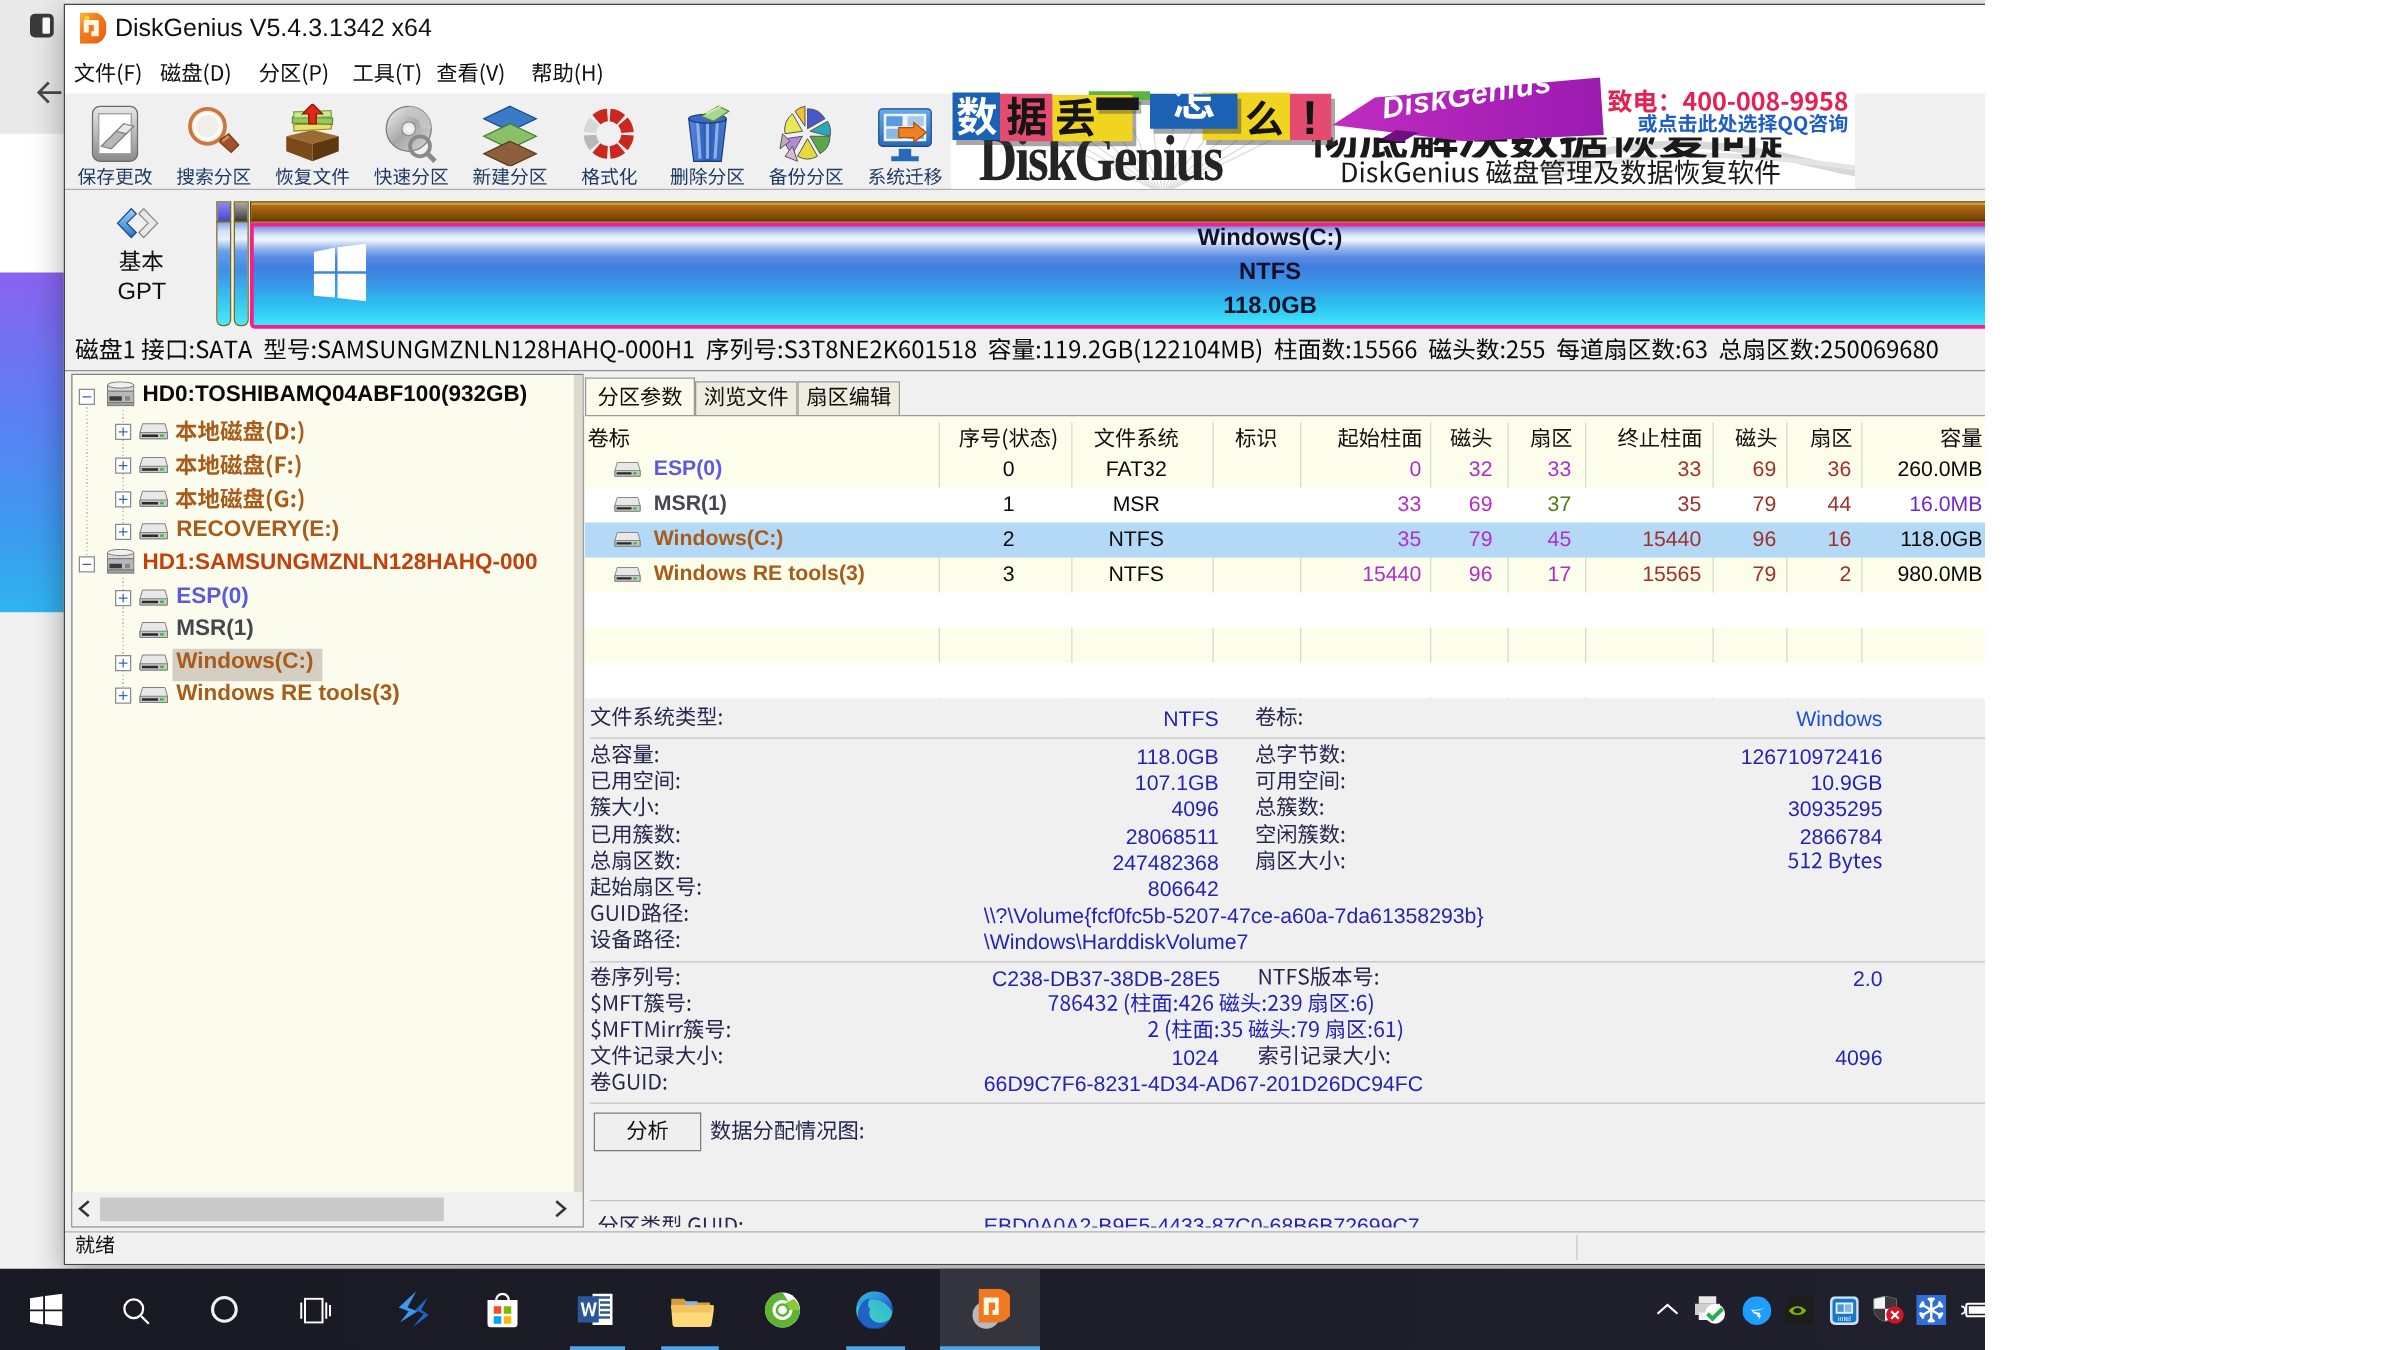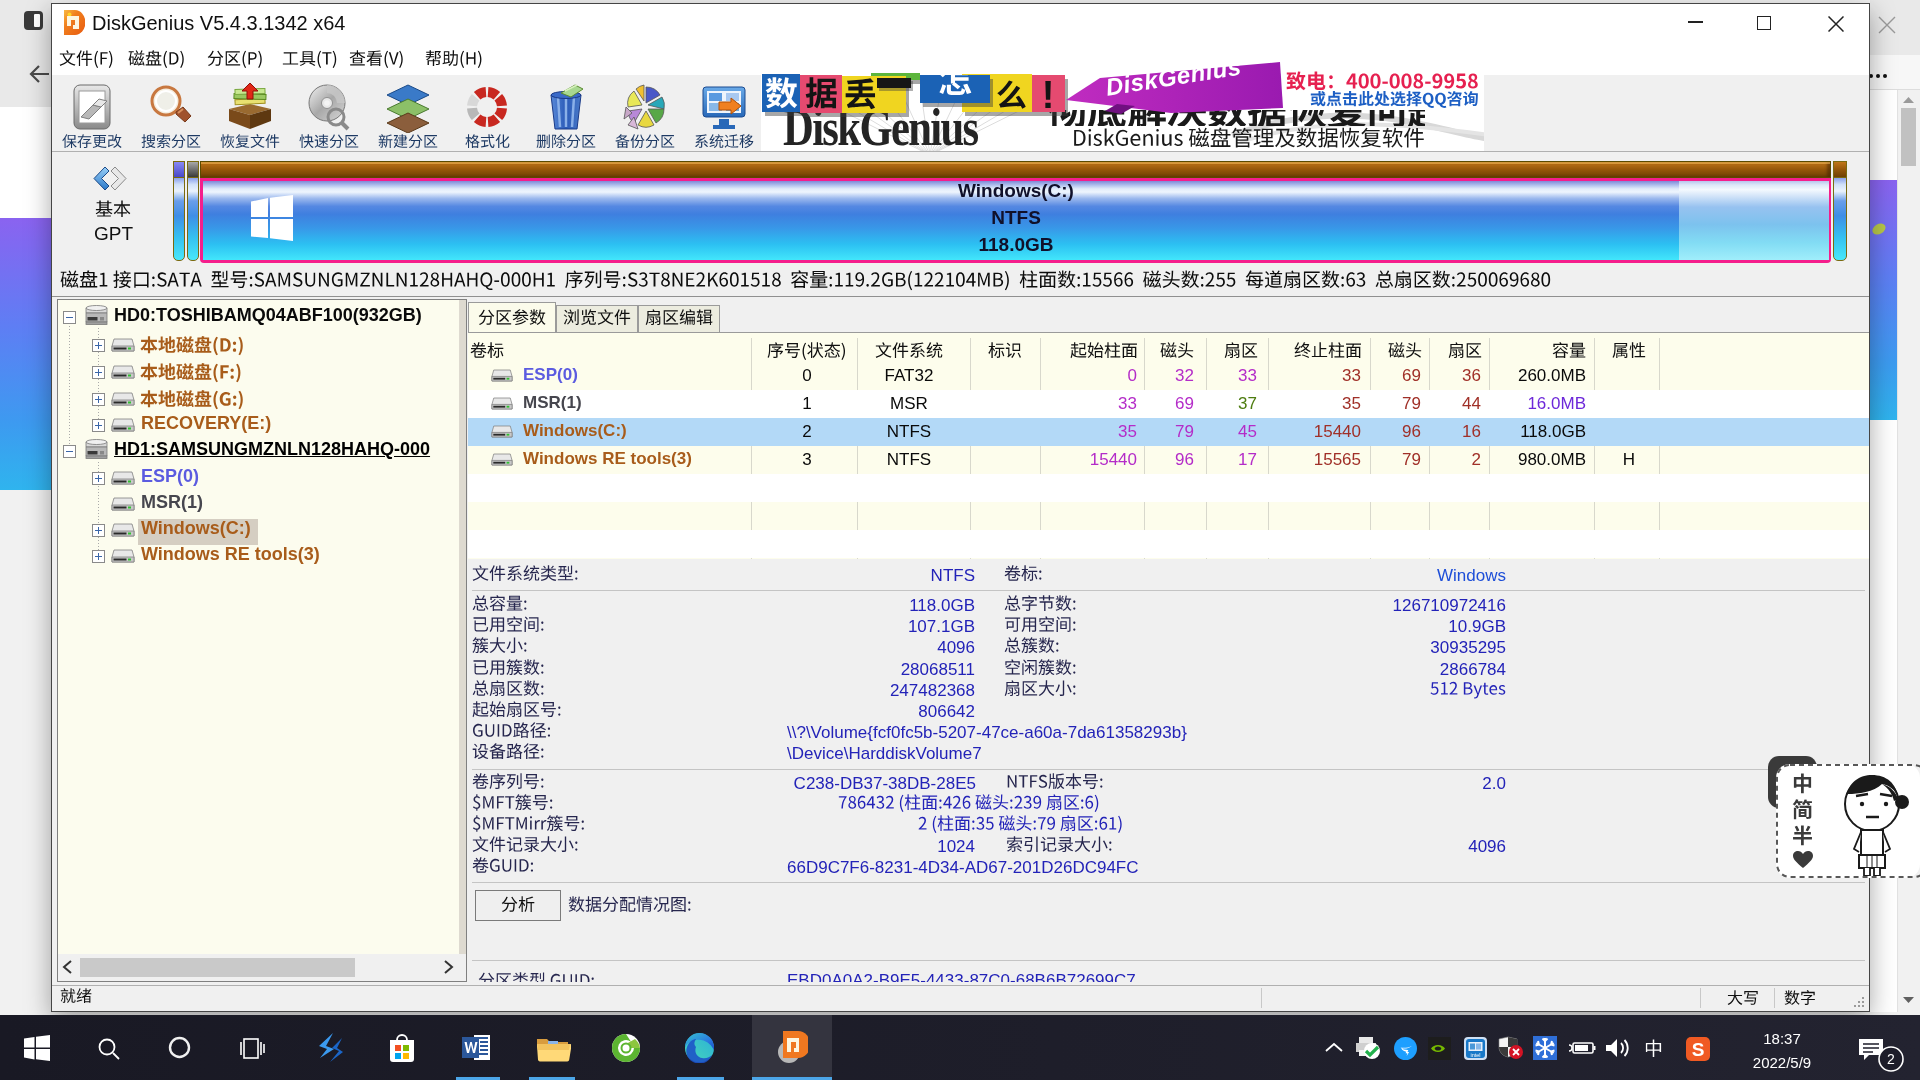--- a/index.html
+++ b/index.html
@@ -1,12 +1,12 @@
 <!DOCTYPE html>
-<html><head><meta charset="utf-8"><title>p</title><style>*{margin:0;padding:0;box-sizing:border-box}html,body{width:1920px;height:1080px;overflow:hidden}#scr{position:relative;width:1920px;height:1080px;overflow:hidden;background:#f1f1f1;font-family:"Liberation Sans",sans-serif}.a{position:absolute}svg{display:block}</style></head><body>
+<html><head><meta charset="utf-8"><title>p</title><style>*{margin:0;padding:0;box-sizing:border-box}html,body{width:1920px;height:1080px;overflow:hidden}#scr{position:relative;width:1588px;height:1080px;overflow:hidden;background:#f1f1f1;font-family:"Liberation Sans",sans-serif}.a{position:absolute}svg{display:block}</style></head><body>
 <div id="scr">
     <svg width="0" height="0" style="position:absolute">
       <defs>
         <path id="r6587" d="M42 82C45 77 48 71 50 67L58 69C57 73 53 80 50 85ZM5 66V59H21C26 44 34 31 45 20C34 11 20 4 4 -1C5 -2 8 -6 8 -8C25 -2 39 5 50 15C62 5 75 -3 92 -7C93 -5 95 -2 97 0C81 4 67 11 56 20C66 30 74 43 80 59H95V66ZM50 25C41 35 34 46 28 59H71C66 46 59 34 50 25Z"></path>
         <path id="r4ef6" d="M32 34V27H60V-8H68V27H95V34H68V56H91V64H68V83H60V64H47C48 68 49 73 50 78L43 79C41 66 37 53 31 45C33 44 36 42 37 41C40 45 42 50 45 56H60V34ZM27 84C21 68 13 54 3 44C4 42 7 38 8 36C11 40 14 44 17 48V-8H24V60C28 67 31 74 34 82Z"></path>
         <path id="r28" d="M24 -20 30 -17C21 -3 17 14 17 31C17 48 21 65 30 79L24 82C15 67 9 51 9 31C9 11 15 -5 24 -20Z"></path>
         <path id="r46" d="M10 0H19V33H47V41H19V66H52V73H10Z"></path>
         <path id="r29" d="M10 -20C19 -5 25 11 25 31C25 51 19 67 10 82L4 79C13 65 17 48 17 31C17 14 13 -3 4 -17Z"></path>
         <path id="r78c1" d="M4 78V72H15C13 55 9 39 3 28C4 27 6 23 6 21C8 24 10 27 11 30V-4H17V5H33V48H17C19 56 20 64 22 72H34V78ZM17 42H27V11H17ZM79 84C77 79 74 71 71 66H54L59 69C58 73 54 79 51 84L45 81C48 77 51 70 53 66H36V59H96V66H78C80 71 84 77 86 82ZM35 -4C37 -3 40 -2 58 1C58 -2 59 -4 59 -6L64 -5C64 1 61 11 58 18L53 18C54 14 55 10 56 6L43 4C51 16 59 30 65 44L58 47C57 43 55 38 53 35L43 34C47 40 51 48 54 55L47 58C45 49 40 40 38 37C37 35 36 33 34 32C35 31 36 28 37 26C38 27 40 27 50 28C46 20 42 13 40 10C37 6 35 3 33 3C34 1 35 -2 35 -4ZM66 -4C68 -3 71 -2 90 1C90 -2 91 -4 91 -6L97 -5C96 2 93 12 89 19L84 18C85 14 87 10 88 7L73 5C81 16 88 30 94 44L87 47C86 43 84 39 82 35L72 34C75 40 79 48 81 56L75 58C73 50 68 40 67 38C66 35 65 33 63 33C64 31 65 28 66 26C67 27 69 28 80 29C76 20 72 13 70 11C68 7 66 4 64 3C64 1 66 -2 66 -4L66 -3Z"></path>
         <path id="r76d8" d="M39 43C45 40 52 35 55 32L59 37C55 40 48 44 43 47ZM46 85C46 83 44 79 43 76H21V59L21 55H5V48H20C19 42 15 36 7 31C9 30 12 27 13 26C22 32 26 40 28 48H74V37C74 36 74 35 72 35C71 35 66 35 62 35C63 33 64 31 64 29C71 29 75 29 78 30C81 31 82 33 82 37V48H96V55H82V76H51L54 83ZM40 65C45 62 51 58 54 55H29L29 59V70H74V55H55L58 60C55 63 49 67 43 69ZM16 26V2H4V-5H96V2H84V26ZM23 2V20H36V2ZM43 2V20H56V2ZM64 2V20H77V2Z"></path>
@@ -918,21 +918,21 @@
     <div class="a" style="left:63px;top:445px;width:13px;height:13px;background:#fff;border:1px solid #8a8a8a"></div>
     <div class="a" style="left:66px;top:451px;width:7px;height:1px;background:#3a66a8"></div>
     <svg class="a" style="left:84px;top:439px" width="25" height="21" viewBox="0 0 25 21">
 <path d="M2 3h21v5H2z" fill="#d8d8d8" stroke="#787878" stroke-width=".8"></path>
 <ellipse cx="12.5" cy="3" rx="10.5" ry="2.5" fill="#f0f0f0" stroke="#787878" stroke-width=".8"></ellipse>
 <path d="M2 8h21v9H2z" fill="#b8b8b8" stroke="#787878" stroke-width=".8"></path>
 <path d="M3.5 12h10v3.5h-10z" fill="#3a3a3a"></path>
       <rect x="16" y="12" width="4" height="3.5" fill="#888"></rect>
 <rect x="2" y="17" width="21" height="2.5" fill="#a0a0a0" stroke="#787878" stroke-width=".8"></rect>
     </svg>
-    <div class="a" style="left:114px;top:440px;font:700 18px 'Liberation Sans',sans-serif;color:#000000;white-space:nowrap;line-height:1;text-decoration:underline;">HD1:SAMSUNGMZNLN128HAHQ-000</div>
+    <div class="a" style="left:114px;top:440px;font:700 18px 'Liberation Sans',sans-serif;color:#c2410c;white-space:nowrap;line-height:1;">HD1:SAMSUNGMZNLN128HAHQ-000</div>
     <div class="a" style="left:92px;top:472px;width:13px;height:13px;background:#fff;border:1px solid #8a8a8a"></div>
     <div class="a" style="left:95px;top:478px;width:7px;height:1px;background:#3a66a8"></div>
     <div class="a" style="left:98px;top:475px;width:1px;height:7px;background:#3a66a8"></div>
     <svg class="a" style="left:111px;top:471px" width="24" height="14" viewBox="0 0 24 14">
 <path d="M3 1h18l2 7v5H1V8z" fill="#e8e8e8" stroke="#808080" stroke-width=".8"></path>
 <path d="M1 8h22v5H1z" fill="#c8c8c8" stroke="#808080" stroke-width=".8"></path>
 <path d="M2.5 9.5h13v2h-13z" fill="#2a2a2a"></path>
       <rect x="17" y="9.5" width="3" height="2" fill="#30c030"></rect>
     </svg>
     <div class="a" style="left:141px;top:467px;font:700 18px 'Liberation Sans',sans-serif;color:#5b5be0;white-space:nowrap;line-height:1;">ESP(0)</div>
@@ -1384,21 +1384,21 @@
       <svg width="73" height="20" viewBox="0 0 73 20">
         <g transform="matrix(0.17,0,0,-0.17,0,15.6)" fill="#26264e">
           <use href="#r8bbe" x="0"></use>
           <use href="#r5907" x="100"></use>
           <use href="#r8def" x="200"></use>
           <use href="#r5f84" x="300"></use>
           <use href="#r3a" x="400"></use>
         </g>
       </svg>
     </div>
-    <div class="a" style="left:787px;top:744.5px;font:400 17px 'Liberation Sans',sans-serif;color:#2323b8;white-space:nowrap;line-height:1;">\Device\HarddiskVolume7</div>
+    <div class="a" style="left:787px;top:744.5px;font:400 17px 'Liberation Sans',sans-serif;color:#2323b8;white-space:nowrap;line-height:1;">\Windows\HarddiskVolume7</div>
     <div class="a" style="left:472.0px;top:771.9px;width:73px;height:20px">
       <svg width="73" height="20" viewBox="0 0 73 20">
         <g transform="matrix(0.17,0,0,-0.17,0,15.6)" fill="#26264e">
           <use href="#r5377" x="0"></use>
           <use href="#r5e8f" x="100"></use>
           <use href="#r5217" x="200"></use>
           <use href="#r53f7" x="300"></use>
           <use href="#r3a" x="400"></use>
         </g>
       </svg>

